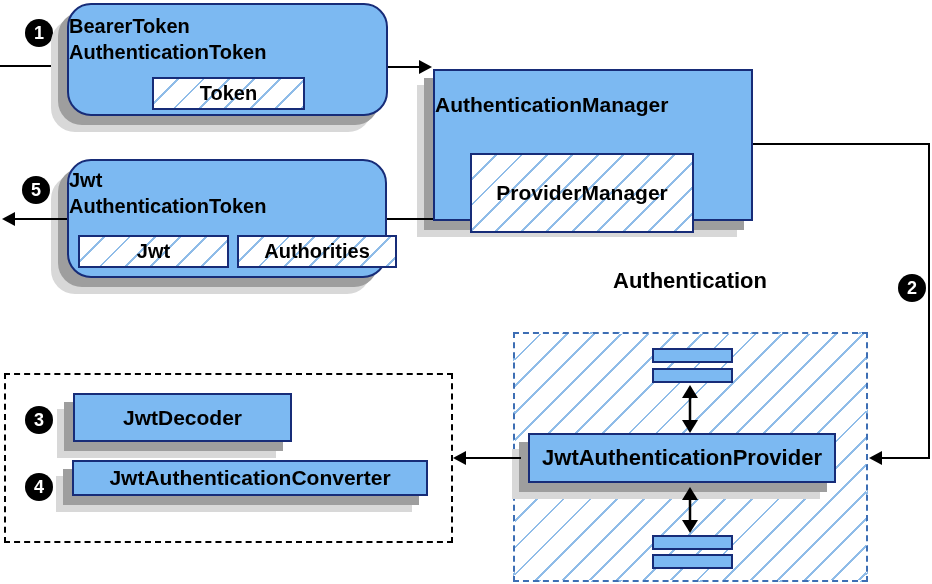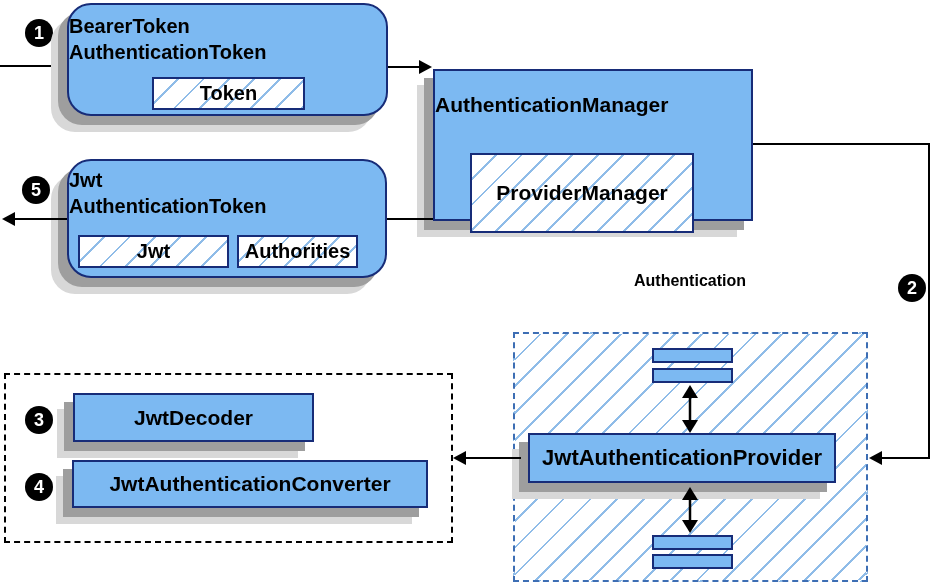--- a/index.html
+++ b/index.html
@@ -48,21 +48,21 @@
     background-image:repeating-linear-gradient(135deg,rgba(0,0,0,0) 0 17px,var(--hatch-line) 17px 19px);
   }
   .dashed-black{position:absolute;box-sizing:border-box;border:2px dashed var(--decoder-dashed-border);background:transparent;}
   .bar{position:absolute;width:81px;height:15px;background:var(--node-fill);border:2px solid var(--node-border);box-sizing:border-box;}
   .badge{
     position:absolute;width:28px;height:28px;border-radius:50%;
     background:var(--badge-bg);color:var(--badge-text);
     display:flex;align-items:center;justify-content:center;
     font-size:18px;line-height:28px;
   }
-  .heading{position:absolute;text-align:center;font-size:16px;line-height:28px;}
+  .heading{position:absolute;text-align:center;font-size:22px;line-height:28px;}
   svg.dbl{position:absolute;}
   svg.dbl polygon{fill:var(--connector);}
   svg.dbl line{stroke:var(--connector);stroke-width:2.5;}
 </style>
 </head>
 <body>
 
 <div class="canvas">
 
   <div class="badge" style="left:25px;top:19px;">
@@ -111,21 +111,21 @@
   <div class="hline" style="left:387px;top:218px;width:46px;"></div>
 
   <div class="node rounded" style="left:67px;top:159px;width:320px;height:119px;">
     <div class="title" style="margin-top:6px;">
       <span style="display:block;">Jwt</span>
       <span style="display:block;">AuthenticationToken</span>
     </div>
     <div class="inner hatch" style="left:9px;top:74px;width:151px;height:33px;">
       <span>Jwt</span>
     </div>
-    <div class="inner hatch" style="left:168px;top:74px;width:121px;height:33px;">
+    <div class="inner hatch" style="left:168px;top:74px;width:160px;height:33px;">
       <span>Authorities</span>
     </div>
   </div>
 
   <div class="hline" style="left:13px;top:218px;width:54px;"></div>
   <div class="tri-left" style="left:2px;top:212px;"></div>
 
   <div class="heading" style="left:560px;top:267px;width:260px;">
     <span style="display:block;">Authentication</span>
   </div>
@@ -152,21 +152,21 @@
   </svg>
 
   <div class="bar" style="left:652px;top:535px;"></div>
   <div class="bar" style="left:652px;top:554px;"></div>
 
   <div class="hline" style="left:466px;top:457px;width:55px;"></div>
   <div class="tri-left" style="left:453px;top:451px;"></div>
 
   <div class="dashed-black" style="left:4px;top:373px;width:449px;height:170px;"></div>
 
-  <div class="node label-box" style="left:73px;top:393px;width:241px;height:49px;">
+  <div class="node label-box" style="left:73px;top:393px;width:219px;height:49px;">
     <span>JwtDecoder</span>
   </div>
 
-  <div class="node label-box" style="left:72px;top:460px;width:356px;height:48px;">
+  <div class="node label-box" style="left:72px;top:460px;width:356px;height:36px;">
     <span>JwtAuthenticationConverter</span>
   </div>
 
 </div>
 
 </body></html>

